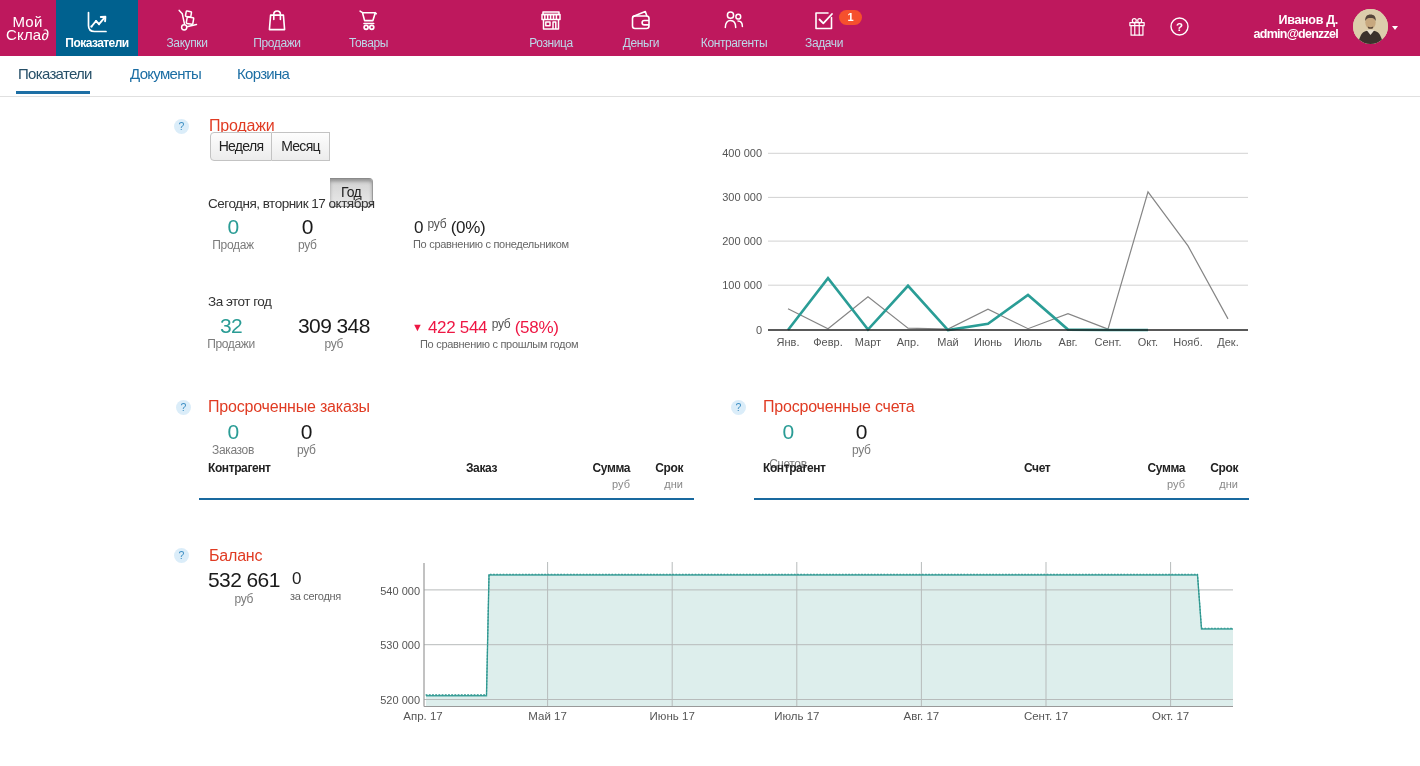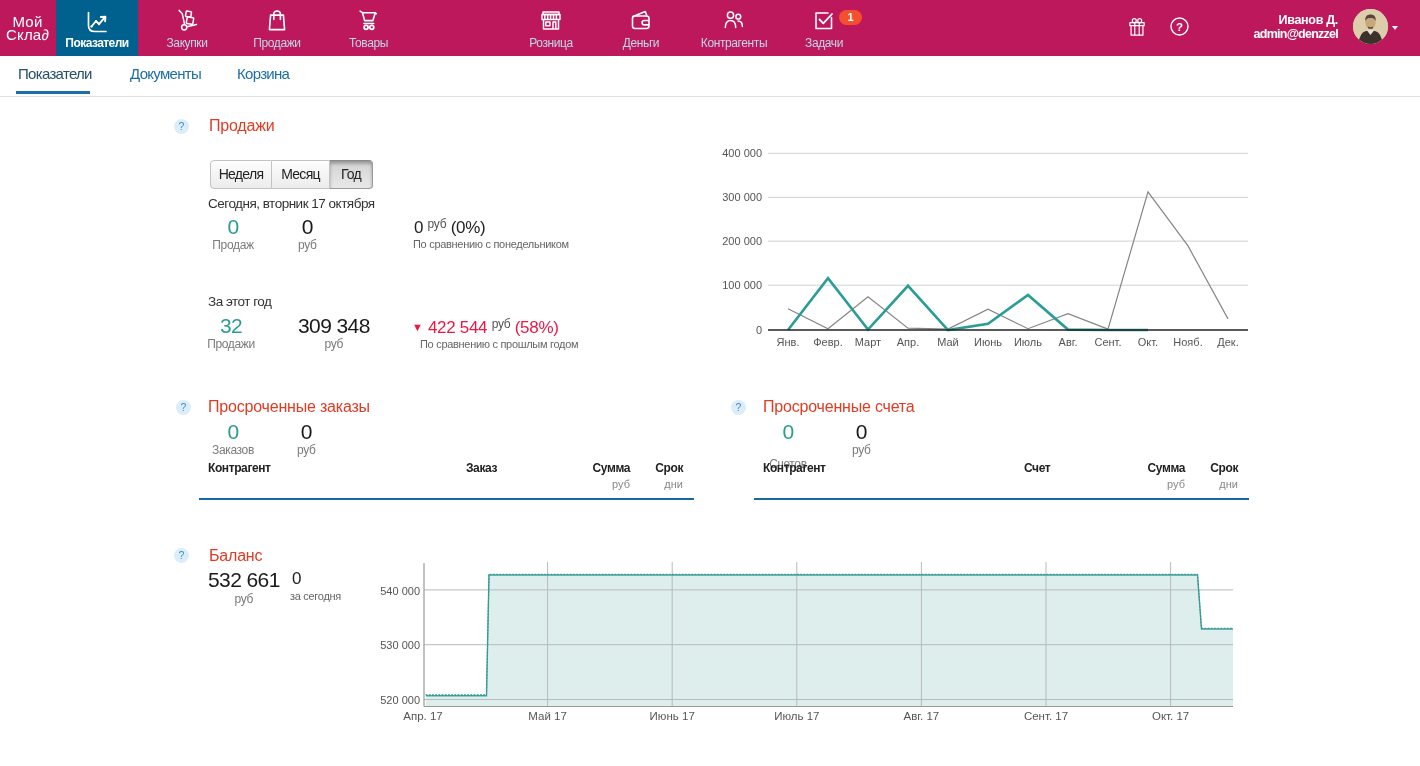--- a/index.html
+++ b/index.html
@@ -36,25 +36,25 @@
 .small-lb { font-size:12px; letter-spacing:-0.35px; color:#7b7b7b;text-align:center; }
 .cmp { font-size:17px; line-height:17px; letter-spacing:-0.3px; color:#222; }
 .cmp .rub { font-size:12px; letter-spacing:-0.3px; color:#555; vertical-align:5px; }
 .cmpsub { font-size:11px; letter-spacing:-0.3px; color:#666; }
 .red { color:#ee1744 !important; }
 .thead { font-size:12px; letter-spacing:-0.4px; font-weight:bold; color:#222; }
 .tsub { font-size:11px; color:#888; }
 .tline { position:absolute; height:2px; background:#19699f; }
 
 
-#btnrow { position:absolute; left:210px; top:160px; display:flex; }
+#btnrow { position:absolute; left:210px; top:132px; display:flex; }
 .btn { height:29px; border:1px solid #c3c3c3; border-left:none; background:linear-gradient(#fdfdfd,#ececec); font-size:14px; letter-spacing:-0.7px; color:#222; text-align:center; line-height:27px; }
 .btn.first { border-left:1px solid #c3c3c3; border-radius:4px 0 0 4px; }
 .btn.last { border-radius:0 4px 4px 0; }
-.btn.active { background:linear-gradient(#d2d2d2,#e9e9e9); box-shadow:inset 0 2.5px 3.5px rgba(0,0,0,0.3); border-color:#9a9a9a; border-top-color:#8a8a8a; }
+.btn.active { background:linear-gradient(#d2d2d2,#e9e9e9); box-shadow:inset 0 2.5px 3.5px rgba(0,0,0,0.3); border-color:#9a9a9a; border-top-color:#8a8a8a;margin-top:46px; }
 </style>
 </head>
 <body>
 <div id="page">
 
   <div id="topnav">
     <div id="logo">Мой<br>Скла∂</div>
     <div class="navitem active" style="left:56px; width:82px;">
       <span class="ic" id="ic-pok" style="top:8.5px;"><svg width="26" height="26" viewBox="0 0 26 26" fill="none" stroke="#fff" stroke-width="1.7" stroke-linecap="round" stroke-linejoin="round">
             <path d="M4.5 3.5 V16.5 Q4.5 22.5 10.5 22.5 H22"></path>

